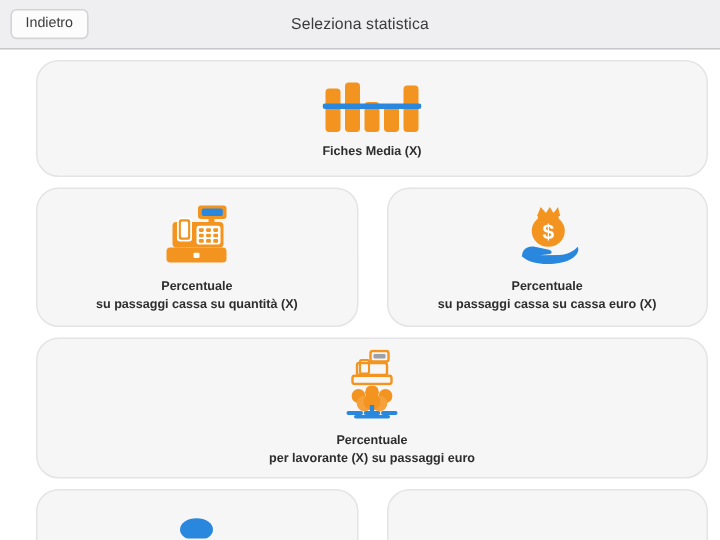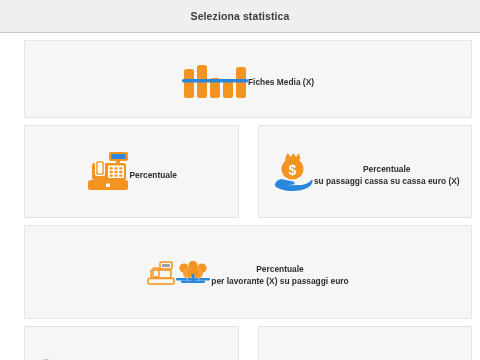--- a/index.html
+++ b/index.html
@@ -30,21 +30,21 @@
     border-radius: 4px;
     line-height: 1;
     cursor: pointer;
     box-shadow: 0 0.5px 0 rgba(0,0,0,0.03);
   }
   .nav-title {
     position: absolute;
     left: 0; right: 0;
     text-align: center;
     font-size: 10.5px;
-    font-weight: bold;
+    font-weight: normal;
     color: #3b3b3b;
     letter-spacing: 0.1px;
     pointer-events: none;
   }
 
   
   .content {
     height: 327px;
     padding: 7px 8px 0 8px;
     overflow: hidden;
@@ -52,23 +52,23 @@
   }
   .row {
     display: flex;
     gap: 3px;
     margin-bottom: 7px;
   }
   .card {
     flex: 1;
     background: #f6f6f7;
     border: 1px solid #e4e4e6;
-    border-radius: 1px;
-    display: flex;
-    flex-direction: row;
+    border-radius: 15px;
+    display: flex;
+    flex-direction: column;
     align-items: center;
     justify-content: center;
     cursor: pointer;
     padding: 9px 6px 8px;
     margin-left: 16px;
   }
   .card-icon {
     display: flex;
     flex-direction: column;
     align-items: center;
@@ -89,20 +89,21 @@
   .row-2 .card { height: 93px; }
   .row-3 .card { height: 94px; }
   .row-4 .card { height: 70px; justify-content: flex-start; padding-top: 10px; }
 
   .stack-gap { height: 5px; }
 </style>
 </head>
 <body>
 
 <div class="navbar">
+  <div class="back-button">Indietro</div>
   <div class="nav-title">Seleziona statistica</div>
 </div>
 
 <div class="content">
 
   <div class="row row-1">
     <div class="card">
       <div class="card-icon">
         <svg width="66" height="36" viewBox="0 0 66 36">
           <rect x="2" y="7" width="10" height="29" rx="2.5" fill="#F2941F"></rect>
@@ -147,20 +148,21 @@
             <rect x="28.4" y="23.4" width="3.2" height="2.4" rx="0.7"></rect>
             <rect x="33.2" y="23.4" width="3.2" height="2.4" rx="0.7"></rect>
           </g>
 
           <rect x="2" y="29" width="40" height="10" rx="2.5" fill="#F2941F"></rect>
           <rect x="20" y="32.5" width="4" height="3.5" rx="0.8" fill="#FFFFFF"></rect>
         </svg>
       </div>
       <div class="card-label">
         <span>Percentuale</span>
+        <span class="l2">su passaggi cassa su quantità (X)</span>
       </div>
     </div>
 
     <div class="card">
       <div class="card-icon">
         <svg width="44" height="42" viewBox="0 0 44 42">
 
           <path d="M15 8 L17.5 2 L21 6 L23.5 2 L26 6 L29 2 L30.5 8 Z" fill="#F2941F"></path>
 
           <ellipse cx="22.5" cy="18" rx="11" ry="10.5" fill="#F2941F"></ellipse>

